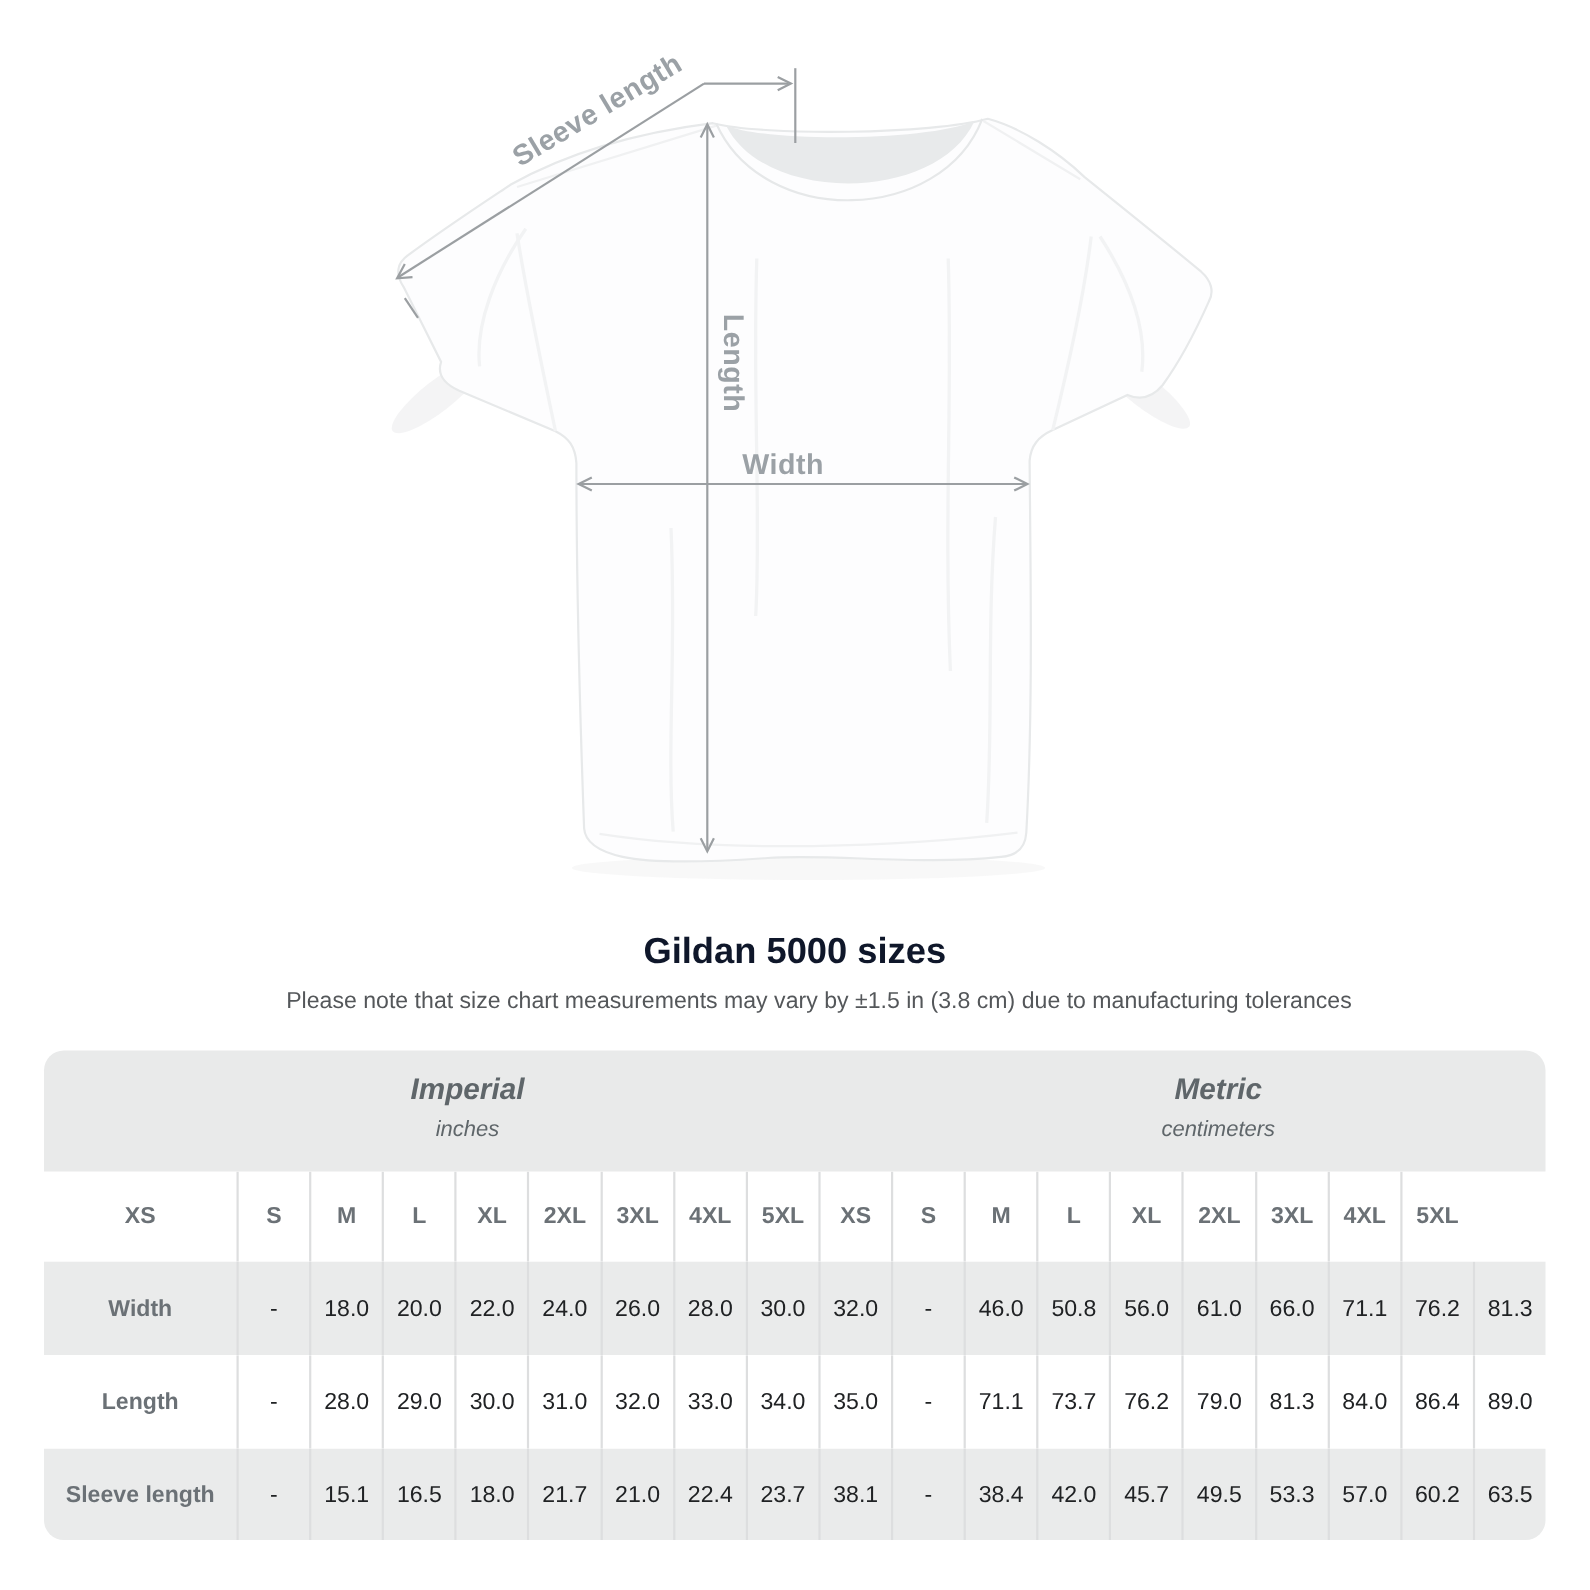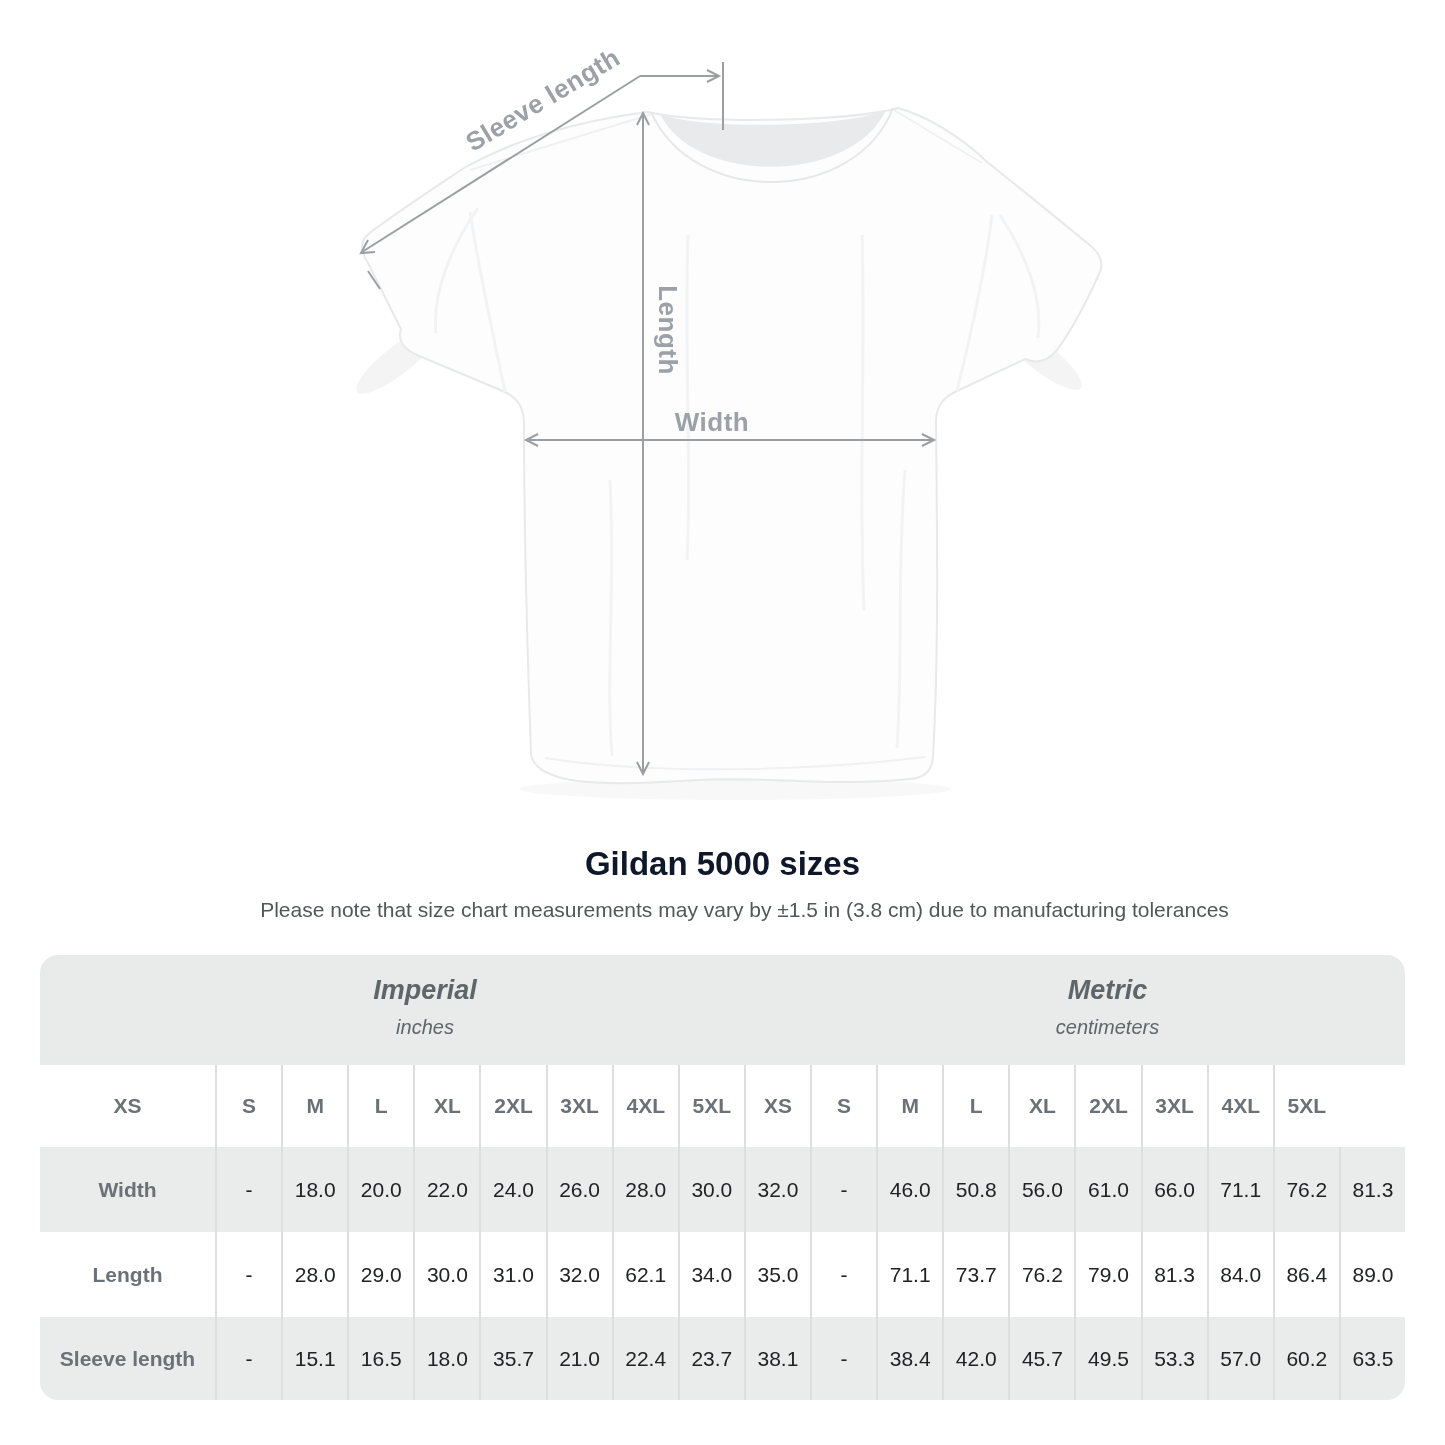--- a/index.html
+++ b/index.html
@@ -183,40 +183,40 @@
           <div class="cell">81.3</div>
         </div>
         <div class="trow white">
           <div class="cell first">Length</div>
           <div class="cell">-</div>
           <div class="cell">28.0</div>
           <div class="cell">29.0</div>
           <div class="cell">30.0</div>
           <div class="cell">31.0</div>
           <div class="cell">32.0</div>
-          <div class="cell">62.1</div>
+          <div class="cell">33.0</div>
           <div class="cell">34.0</div>
           <div class="cell">35.0</div>
           <div class="cell">-</div>
           <div class="cell">71.1</div>
           <div class="cell">73.7</div>
           <div class="cell">76.2</div>
           <div class="cell">79.0</div>
           <div class="cell">81.3</div>
           <div class="cell">84.0</div>
           <div class="cell">86.4</div>
           <div class="cell">89.0</div>
         </div>
         <div class="trow gray last">
           <div class="cell first">Sleeve length</div>
           <div class="cell">-</div>
           <div class="cell">15.1</div>
           <div class="cell">16.5</div>
           <div class="cell">18.0</div>
-          <div class="cell">35.7</div>
+          <div class="cell">21.7</div>
           <div class="cell">21.0</div>
           <div class="cell">22.4</div>
           <div class="cell">23.7</div>
           <div class="cell">38.1</div>
           <div class="cell">-</div>
           <div class="cell">38.4</div>
           <div class="cell">42.0</div>
           <div class="cell">45.7</div>
           <div class="cell">49.5</div>
           <div class="cell">53.3</div>

